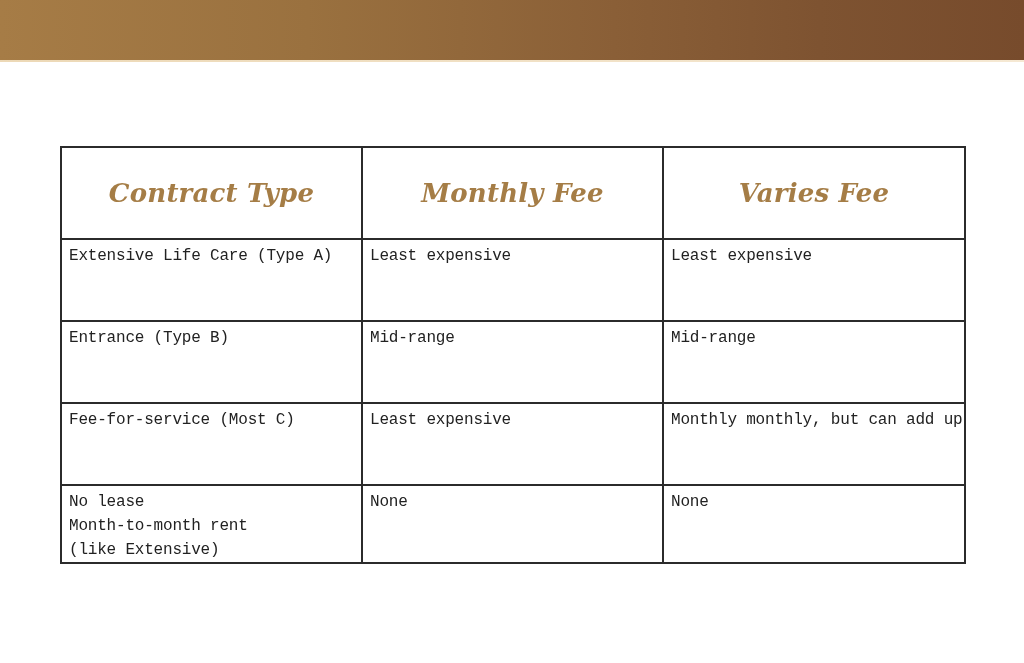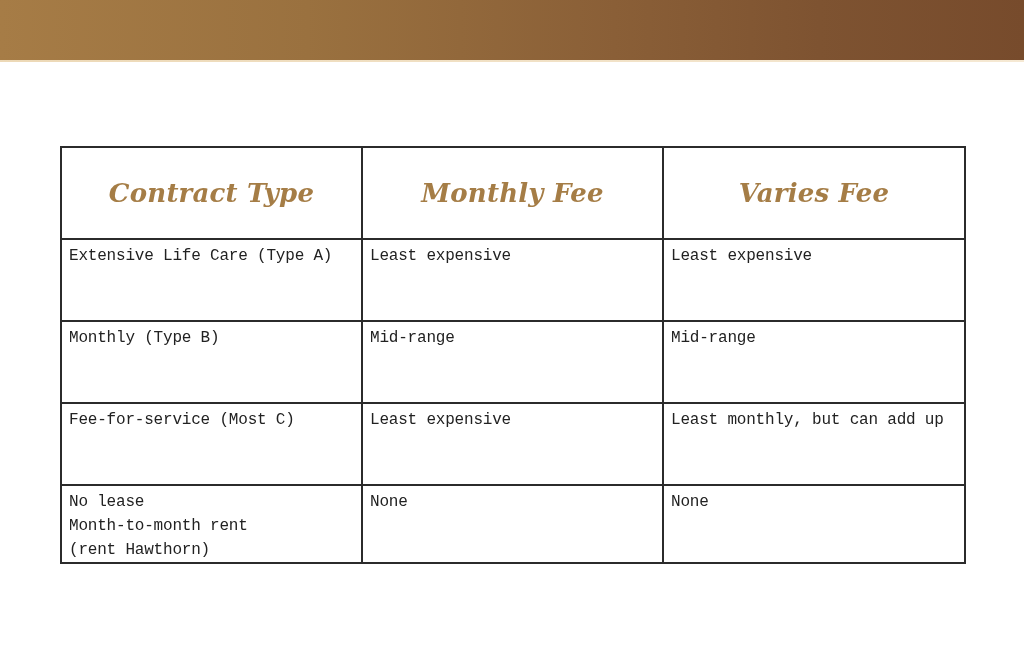--- a/index.html
+++ b/index.html
@@ -112,45 +112,45 @@
         </td>
       <td>
           <span class="cell-text">Least expensive</span>
         </td>
       <td>
           <span class="cell-text">Least expensive</span>
         </td>
     </tr>
     <tr class="body-row">
       <td>
-          <span class="cell-text">Monthly (Type B)</span>
+          <span class="cell-text">Entrance (Type B)</span>
         </td>
       <td>
           <span class="cell-text">Mid-range</span>
         </td>
       <td>
           <span class="cell-text">Mid-range</span>
         </td>
     </tr>
     <tr class="body-row">
       <td>
           <span class="cell-text">Fee-for-service (Most C)</span>
         </td>
       <td>
           <span class="cell-text">Least expensive</span>
         </td>
       <td>
-          <span class="cell-text">Least monthly, but can add up</span>
+          <span class="cell-text">Monthly monthly, but can add up</span>
         </td>
     </tr>
     <tr class="body-row last">
       <td>
           <span class="cell-text">No lease
 Month-to-month rent
-(rent Hawthorn)</span>
+(like Extensive)</span>
         </td>
       <td>
           <span class="cell-text">None</span>
         </td>
       <td>
           <span class="cell-text">None</span>
         </td>
     </tr>
   </tbody>
 </table>

